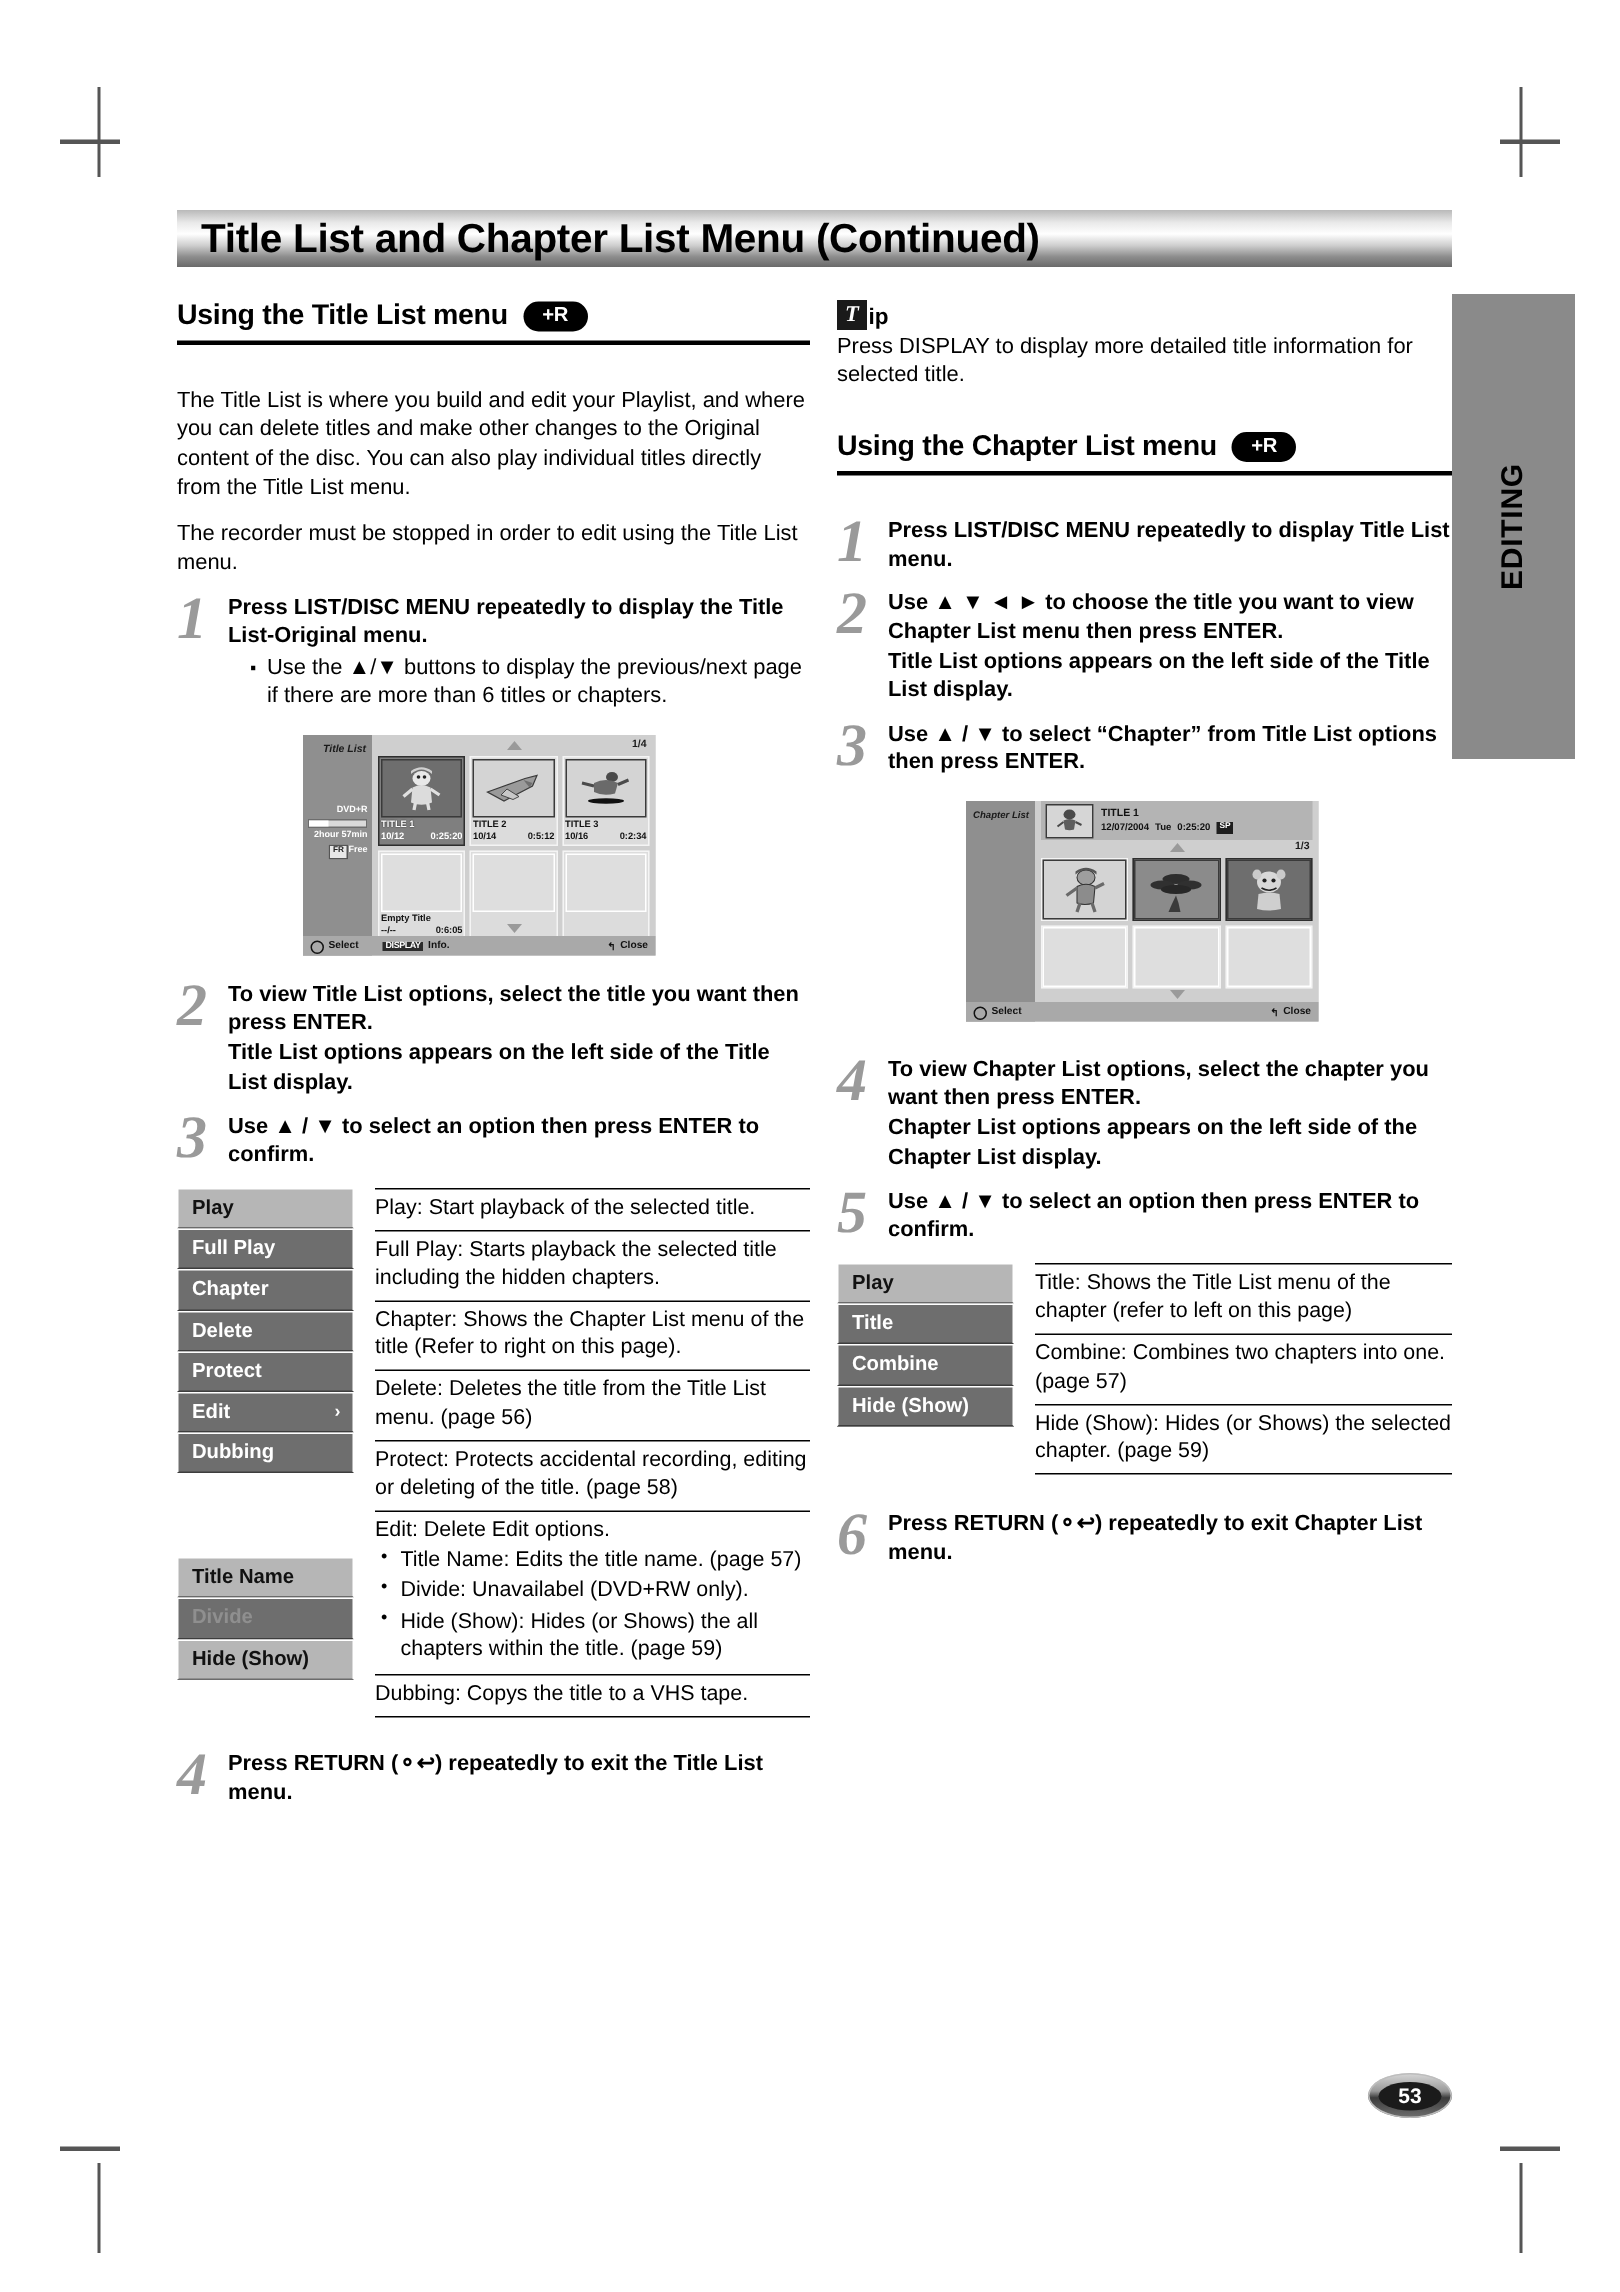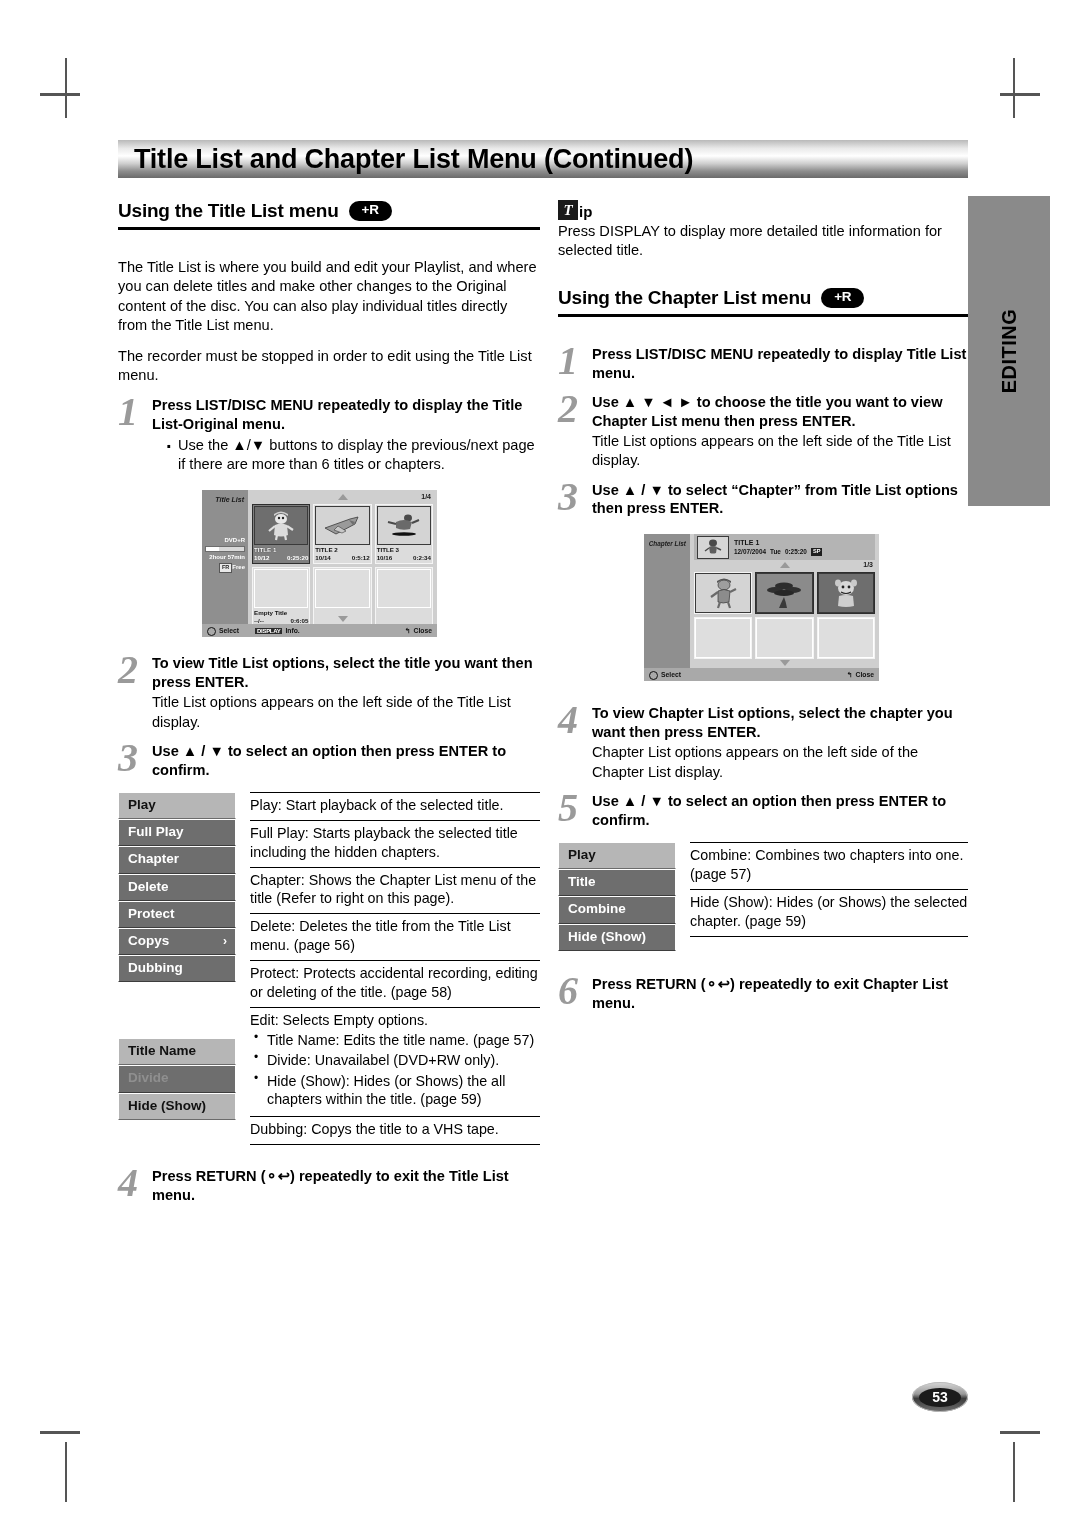--- a/index.html
+++ b/index.html
@@ -133,20 +133,21 @@
   .step .head {
     font-size: 14.6px;
     font-weight: bold;
     line-height: 1.3;
     margin: 0;
   }
   .step .sub {
     font-size: 14.6px;
     line-height: 1.33;
     margin: 1px 0 0 0;
+    font-weight: bold;
   }
   ul.bullets {
     margin: 2px 0 0 0;
     padding-left: 14px;
     list-style: none;
   }
   ul.bullets li {
     position: relative;
     font-size: 14.6px;
     line-height: 1.3;
@@ -549,38 +550,38 @@
         <p class="head">Use ▲ / ▼ to select an option then press ENTER to confirm.</p>
       </div>
 
       <div class="optblock">
         <div class="optmenu">
           <div class="om hl">Play</div>
           <div class="om">Full Play</div>
           <div class="om">Chapter</div>
           <div class="om">Delete</div>
           <div class="om">Protect</div>
-          <div class="om"><span>Copys</span><span class="chev">›</span></div>
+          <div class="om"><span>Edit</span><span class="chev">›</span></div>
           <div class="om">Dubbing</div>
 
           <div style="height:56px"></div>
 
           <div class="om hl">Title Name</div>
           <div class="om disabled">Divide</div>
           <div class="om hl">Hide (Show)</div>
         </div>
 
         <div class="optdesc">
           <p class="d"><b>Play:</b><span> Start playback of the selected title.</span></p>
           <p class="d"><b>Full Play:</b><span> Starts playback the selected title including the hidden chapters.</span></p>
           <p class="d"><b>Chapter:</b><span> Shows the Chapter List menu of the title (Refer to right on this page).</span></p>
           <p class="d"><b>Delete:</b><span> Deletes the title from the Title List menu. (page 56)</span></p>
           <p class="d"><b>Protect:</b><span> Protects accidental recording, editing or deleting of the title. (page 58)</span></p>
           <div class="d">
-            <b>Edit:</b><span> Selects Empty options.</span>
+            <b>Edit:</b><span> Delete Edit options.</span>
             <ul class="sub">
               <li><b>Title Name:</b><span> Edits the title name. (page 57)</span></li>
               <li><b>Divide:</b><span> Unavailabel (DVD+RW only).</span></li>
               <li><b>Hide (Show):</b><span> Hides (or Shows) the all chapters within the title. (page 59)</span></li>
             </ul>
           </div>
           <p class="d last"><b>Dubbing:</b><span> Copys the title to a VHS tape.</span></p>
         </div>
       </div>
 
@@ -720,20 +721,21 @@
       </div>
 
       <div class="optblock right">
         <div class="optmenu">
           <div class="om hl">Play</div>
           <div class="om">Title</div>
           <div class="om">Combine</div>
           <div class="om">Hide (Show)</div>
         </div>
         <div class="optdesc">
+          <p class="d"><b>Title:</b><span> Shows the Title List menu of the chapter (refer to left on this page)</span></p>
           <p class="d"><b>Combine:</b><span> Combines two chapters into one. (page 57)</span></p>
           <p class="d last"><b>Hide (Show):</b><span> Hides (or Shows) the selected chapter. (page 59)</span></p>
         </div>
       </div>
 
       <div class="step" style="margin-top:24px;">
         <span class="num">6</span>
         <p class="head">Press RETURN (⚬↩) repeatedly to exit Chapter List menu.</p>
       </div>
 

